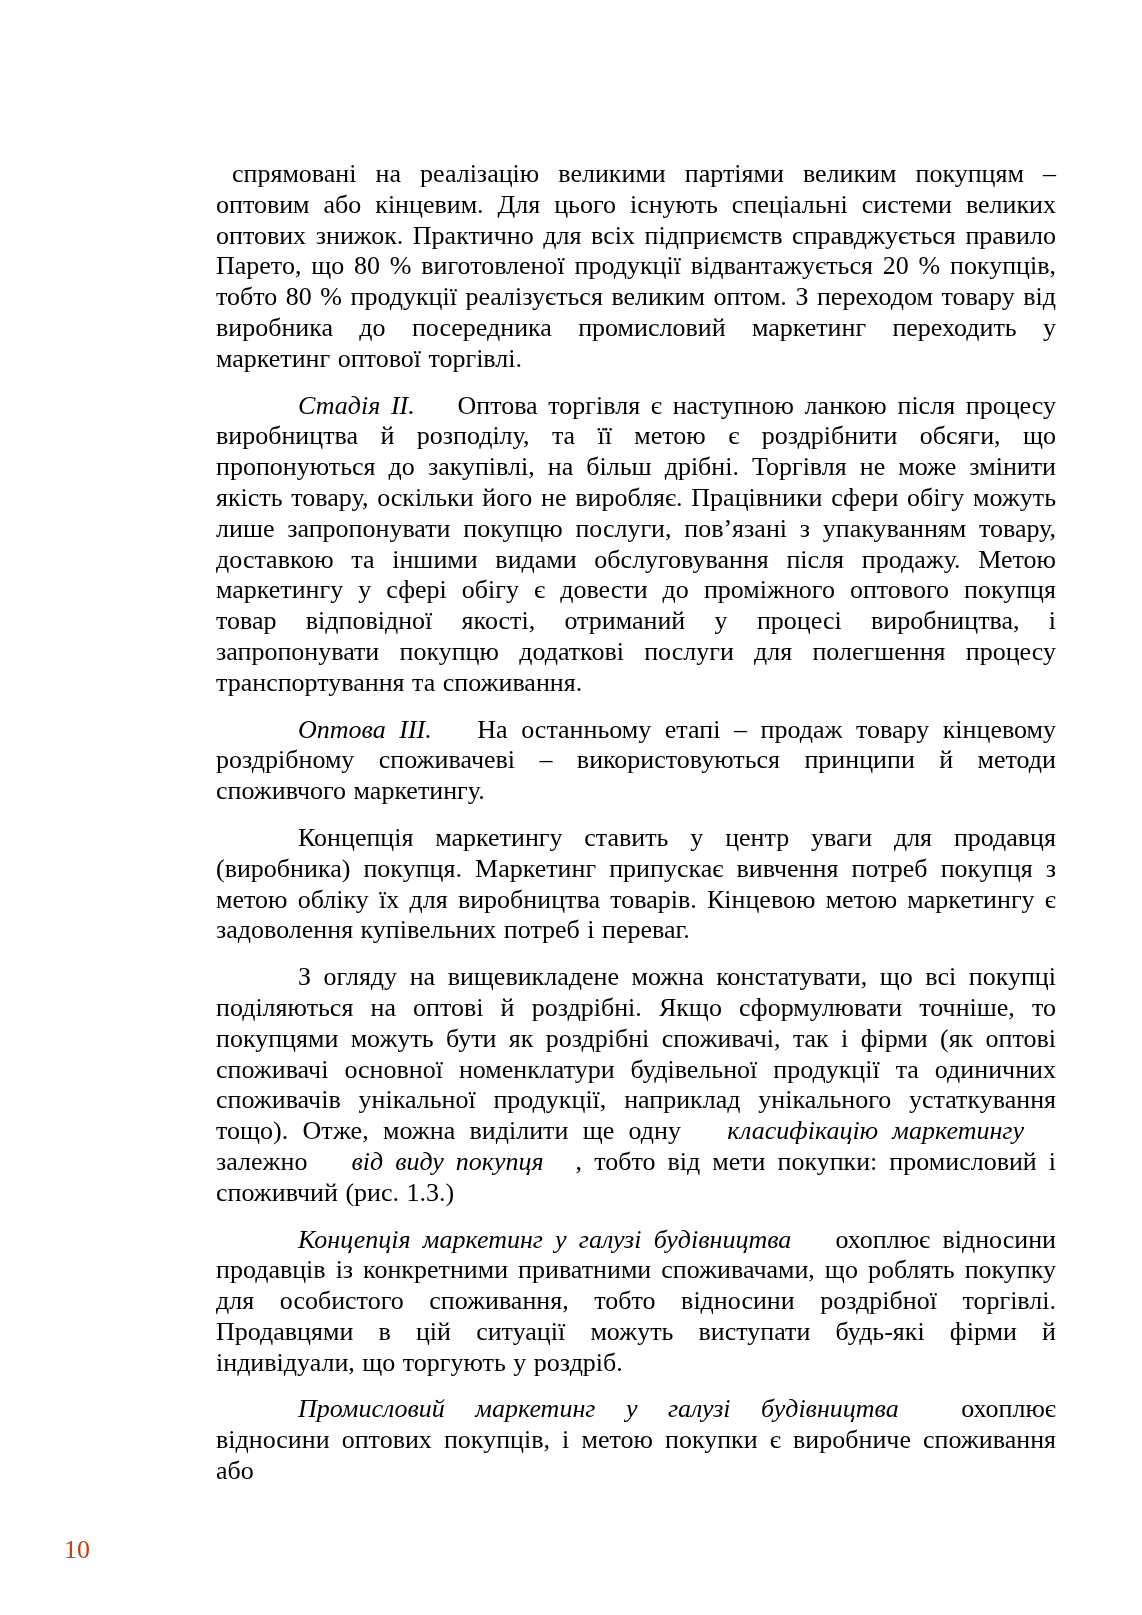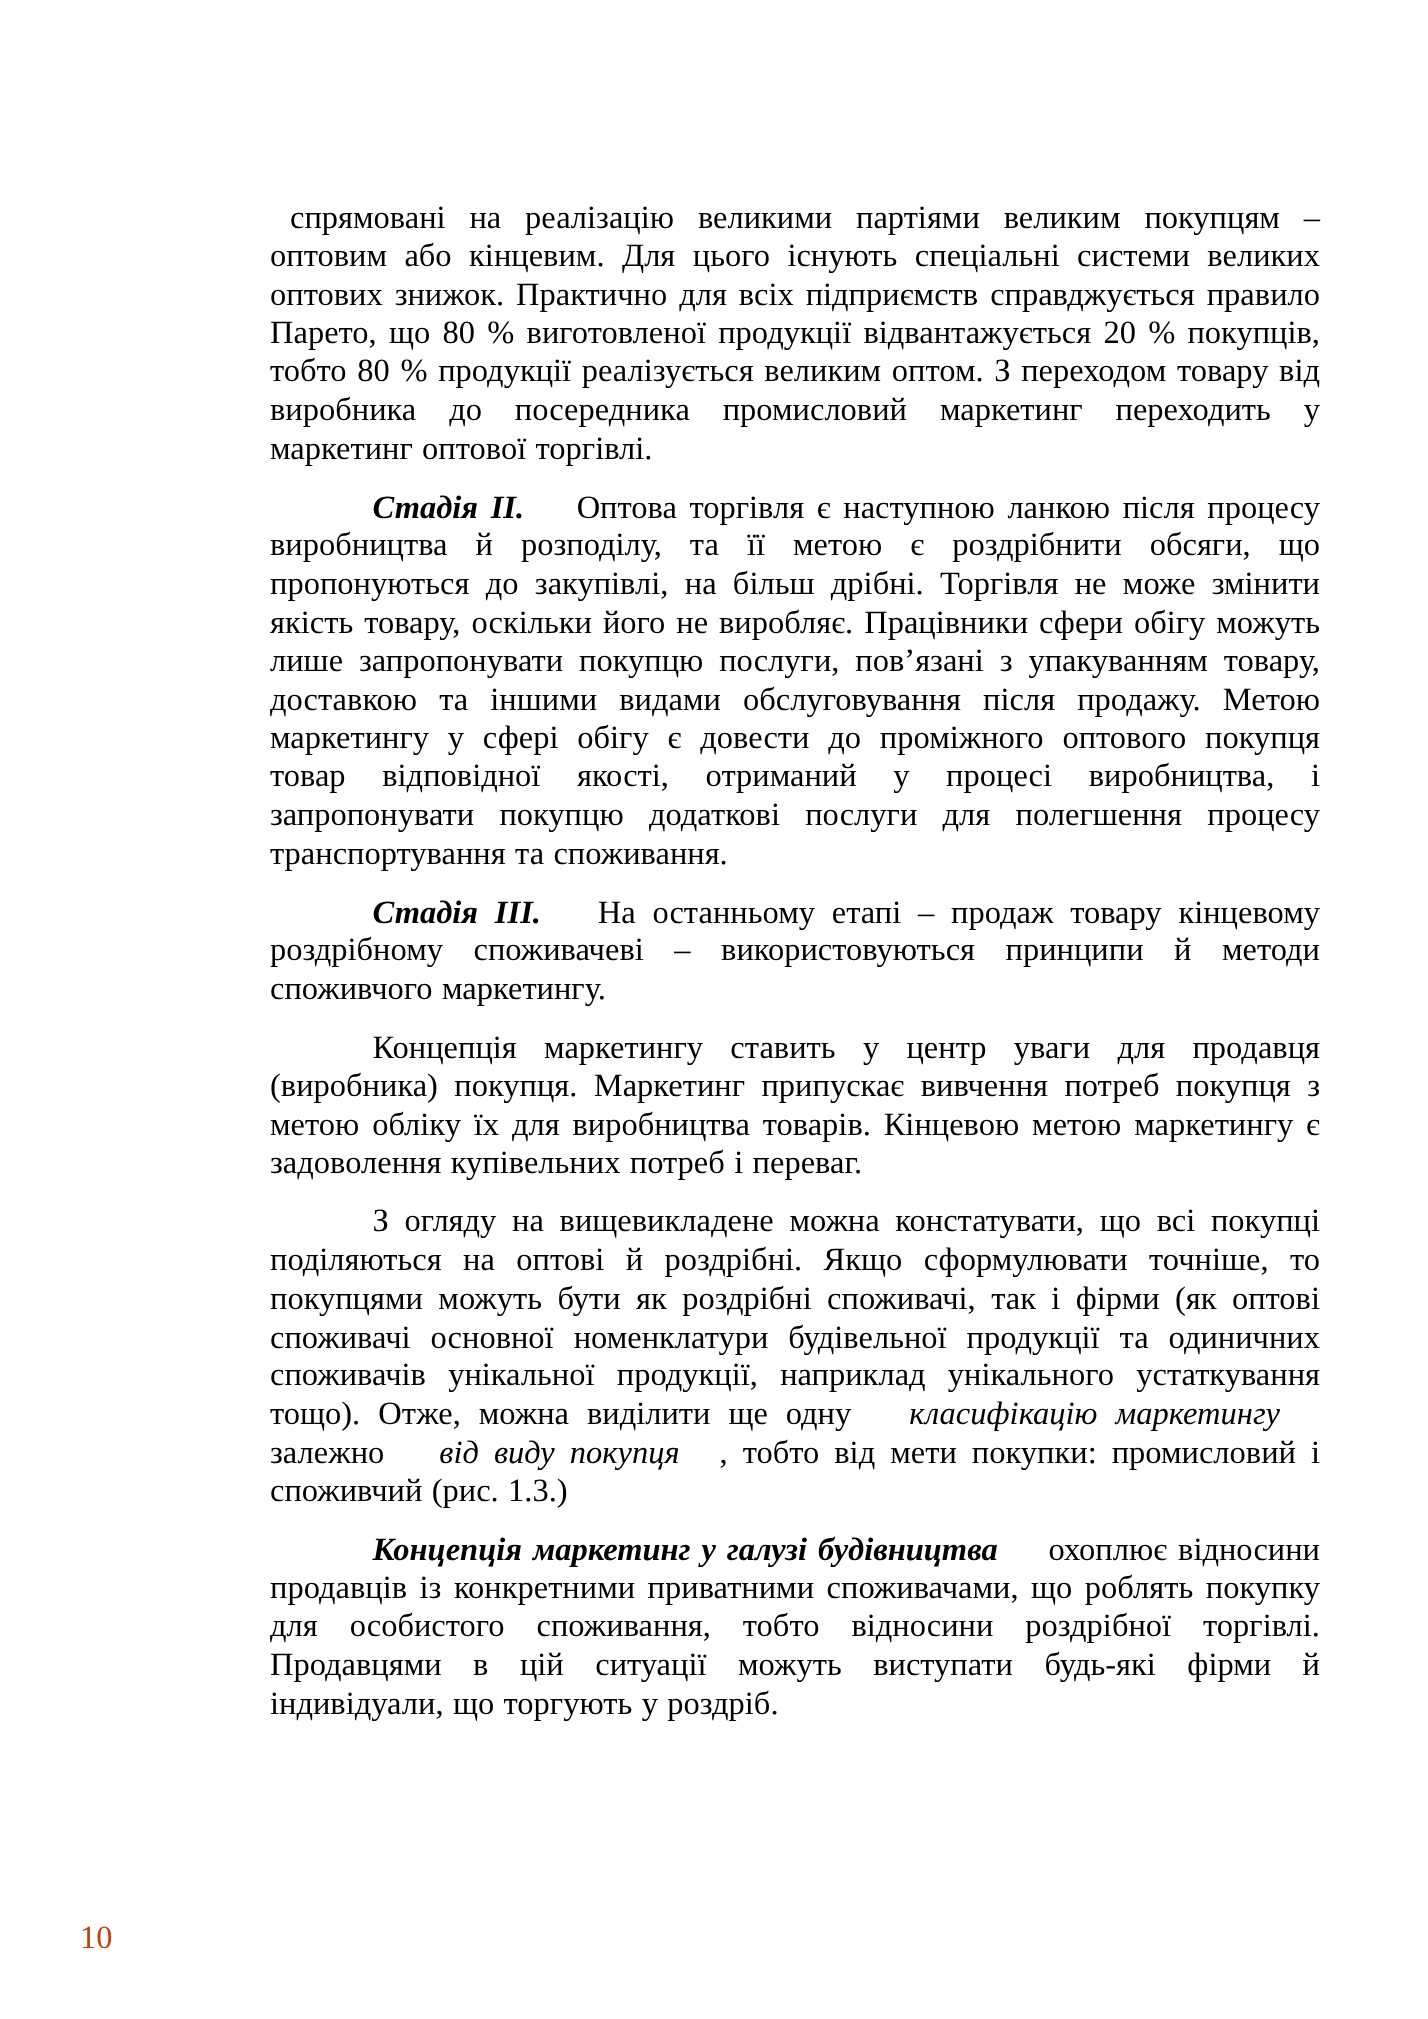--- a/index.html
+++ b/index.html
@@ -27,37 +27,38 @@
     line-height: 30.8px;
     text-align: justify;
     text-indent: 0;
     word-spacing: 1px;
   }
   .para.indent {
     text-indent: 66px;
   }
   .run-normal { font-style: normal; font-weight: normal; }
   .run-italic { font-style: italic; font-weight: normal; }
-  .run-bolditalic { font-style: italic; font-weight: bold; }
+  .run-bolditalic { font-style: italic; font-weight: normal; }
   .page-number {
     position: absolute;
     left: 0;
     right: 0;
     bottom: 82px;
     text-align: left;
     font-size: 26px;
     color: #c2410c;
   }
 </style>
 </head>
 <body>
 
 <div class="page">
   <div class="text-block">
       <p class="para"><span class="run-normal">спрямовані на реалізацію великими партіями великим покупцям – оптовим або кінцевим. Для цього існують спеціальні системи великих оптових знижок. Практично для всіх підприємств справджується правило Парето, що 80&nbsp;% виготовленої продукції відвантажується 20&nbsp;% покупців, тобто 80&nbsp;% продукції реалізується великим оптом. З переходом товару від виробника до посередника промисловий маркетинг переходить у маркетинг оптової торгівлі.</span></p>
       <p class="para indent"><span class="run-bolditalic">Стадія II.</span><span class="run-normal"> Оптова торгівля є наступною ланкою після процесу виробництва й розподілу, та її метою є роздрібнити обсяги, що пропонуються до закупівлі, на більш дрібні. Торгівля не може змінити якість товару, оскільки його не виробляє. Працівники сфери обігу можуть лише запропонувати покупцю послуги, пов’язані з упакуванням товару, доставкою та іншими видами обслуговування після продажу. Метою маркетингу у сфері обігу є довести до проміжного оптового покупця товар відповідної якості, отриманий у процесі виробництва, і запропонувати покупцю додаткові послуги для полегшення процесу транспортування та споживання.</span></p>
-      <p class="para indent"><span class="run-bolditalic">Стадія III.</span><span class="run-normal"> На останньому етапі – продаж товару кінцевому роздрібному споживачеві – використовуються принципи й методи споживчого маркетингу.</span></p>
+      <p class="para indent"><span class="run-bolditalic">Оптова III.</span><span class="run-normal"> На останньому етапі – продаж товару кінцевому роздрібному споживачеві – використовуються принципи й методи споживчого маркетингу.</span></p>
       <p class="para indent"><span class="run-normal">Концепція маркетингу ставить у центр уваги для продавця (виробника) покупця. Маркетинг припускає вивчення потреб покупця з метою обліку їх для виробництва товарів. Кінцевою метою маркетингу є задоволення купівельних потреб і переваг.</span></p>
       <p class="para indent"><span class="run-normal">З огляду на вищевикладене можна констатувати, що всі покупці поділяються на оптові й роздрібні. Якщо сформулювати точніше, то покупцями можуть бути як роздрібні споживачі, так і фірми (як оптові споживачі основної номенклатури будівельної продукції та одиничних споживачів унікальної продукції, наприклад унікального устаткування тощо). Отже, можна виділити ще одну </span><span class="run-italic">класифікацію маркетингу</span><span class="run-normal"> залежно </span><span class="run-italic">від виду покупця</span><span class="run-normal">, тобто від мети покупки: промисловий і споживчий (рис. 1.3.)</span></p>
       <p class="para indent"><span class="run-bolditalic">Концепція маркетинг у галузі будівництва</span><span class="run-normal"> охоплює відносини продавців із конкретними приватними споживачами, що роблять покупку для особистого споживання, тобто відносини роздрібної торгівлі. Продавцями в цій ситуації можуть виступати будь-які фірми й індивідуали, що торгують у роздріб.</span></p>
+      <p class="para indent"><span class="run-bolditalic">Промисловий маркетинг у галузі будівництва</span><span class="run-normal"> охоплює відносини оптових покупців, і метою покупки є виробниче споживання або</span></p>
     </div>
   <div class="page-number">10</div>
 </div>
 
 </body></html>

